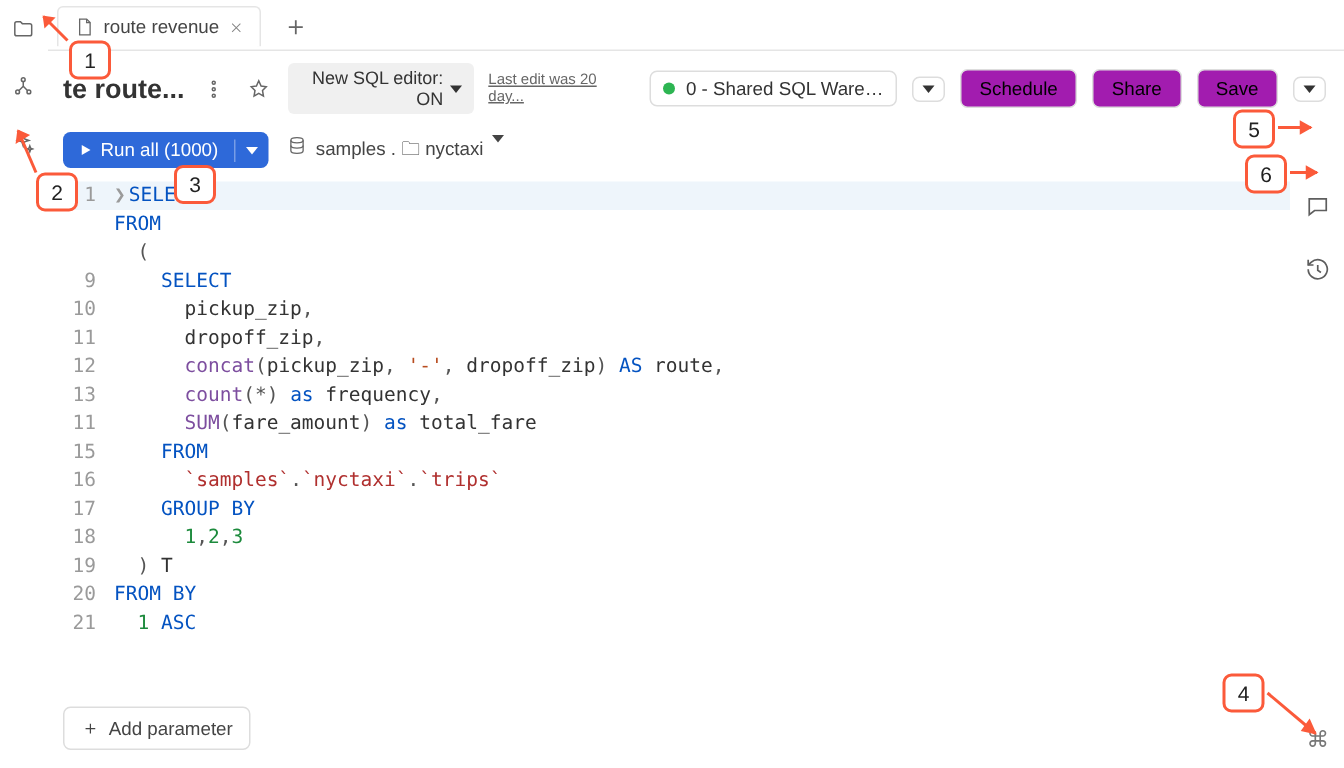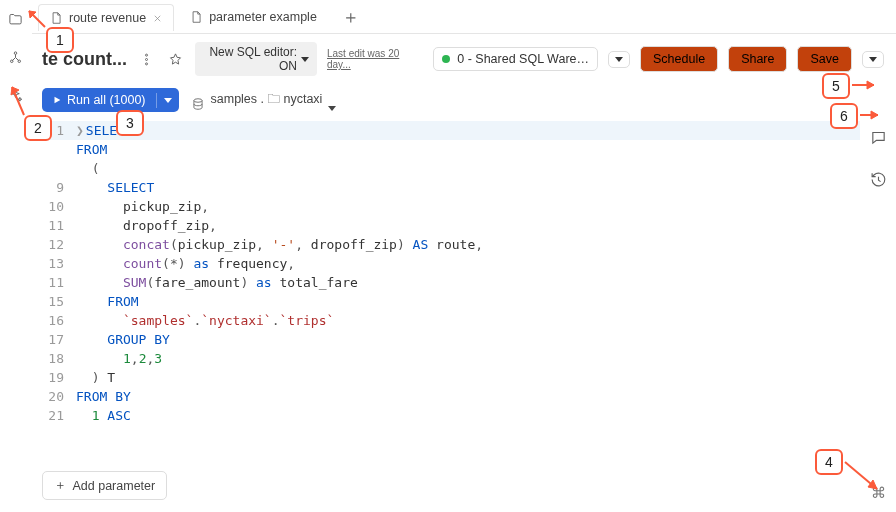--- a/index.html
+++ b/index.html
@@ -17,28 +17,28 @@
   .header { display: flex; align-items: center; padding: 8px 12px 8px 10px; gap: 10px; }
   .title { font-size: 18px; font-weight: 600; flex: 0 0 auto; max-width: 115px; overflow: hidden; white-space: nowrap; text-overflow: ellipsis; }
   .iconbtn { width: 22px; height: 22px; display: flex; align-items: center; justify-content: center; cursor: pointer; }
   .iconbtn svg { width: 15px; height: 15px; stroke: #666; fill: none; stroke-width: 1.6; }
   .pill { background: #f0f0f0; border-radius: 4px; padding: 3px 8px; font-size: 12px; display: flex; align-items: center; gap: 4px; cursor: pointer; text-align: right; }
   .linkish { font-size: 10px; color: #666; text-decoration: underline; cursor: pointer; }
   .spacer { flex: 1; }
   .wh { display: flex; align-items: center; gap: 7px; border: 1px solid #ddd; border-radius: 5px; padding: 4px 8px; font-size: 12.5px; cursor: pointer; max-width: 170px; }
   .wh .dot { width: 8px; height: 8px; background: #2db552; border-radius: 50%; flex: 0 0 auto; }
   .wh .txt { overflow: hidden; white-space: nowrap; text-overflow: ellipsis; }
-  .btn { border: 1px solid #ddd; background: #c2410c; border-radius: 5px; padding: 5px 12px; font-size: 12.5px; cursor: pointer; }
+  .btn { border: 1px solid #ddd; background: #a21caf; border-radius: 5px; padding: 5px 12px; font-size: 12.5px; cursor: pointer; }
   .btn-caret { border: 1px solid #ddd; border-radius: 5px; padding: 5px 6px; cursor: pointer; display:flex; align-items:center;}
   .toolbar { display: flex; align-items: center; padding: 4px 12px 8px 10px; gap: 12px; }
   .runbtn { background: #2e69d9; color: #fff; border-radius: 5px; display: flex; align-items: center; font-size: 12.5px; overflow: hidden; cursor: pointer; }
   .runbtn .main-part { padding: 5px 10px; display: flex; align-items: center; gap: 5px; }
   .runbtn .caret-part { padding: 5px 7px; border-left: 1px solid rgba(255,255,255,0.35); display:flex; align-items:center;}
   .runbtn svg { width: 10px; height: 10px; fill: #fff; }
-  .db-sel { display: flex; align-items: flex-end; gap: 6px; font-size: 12.5px; color: #444; cursor: pointer; }
+  .db-sel { display: flex; align-items: flex-start; gap: 6px; font-size: 12.5px; color: #444; cursor: pointer; }
   .db-sel svg { width: 14px; height: 14px; stroke: #666; fill: none; stroke-width: 1.5; }
   .right-rail { width: 36px; display: flex; flex-direction: column; align-items: center; padding-top: 6px; gap: 20px; }
   .right-rail svg { width: 17px; height: 17px; stroke: #5e5e5e; fill: none; stroke-width: 1.6; }
   .editor-area { flex: 1; display: flex; position: relative; }
   .editor { flex: 1; font-family: ui-monospace, Menlo, Consolas, monospace; font-size: 13px; line-height: 19px; padding-top: 1px; overflow: auto; }
   .ln { display: flex; }
   .ln .num { width: 44px; text-align: right; padding-right: 12px; color: #9a9a9a; user-select: none; }
   .ln .code { white-space: pre; }
   .ln.hl { background: #eef5fb; }
   .fold { color: #9a9a9a; margin-right: 2px; }
@@ -88,32 +88,25 @@
       <div class="tab active">
         <svg viewBox="0 0 24 24">
             <path d="M7 3h8l4 4v14H7z"></path>
             <path d="M15 3v4h4"></path>
           </svg>
         <span>route revenue</span>
         <svg class="close" viewBox="0 0 24 24">
             <path d="M6 6l12 12M18 6L6 18"></path>
           </svg>
       </div>
-      <div class="tab">
-        <svg viewBox="0 0 24 24">
-            <path d="M7 3h8l4 4v14H7z"></path>
-            <path d="M15 3v4h4"></path>
-          </svg>
-        <span>parameter example</span>
-      </div>
       <div class="newtab">＋</div>
     </div>
 
     <div class="header">
-      <div class="title">te count...</div>
+      <div class="title">te route...</div>
       <div class="iconbtn">
           <svg viewBox="0 0 24 24">
             <circle cx="12" cy="5" r="1.6"></circle>
             <circle cx="12" cy="12" r="1.6"></circle>
             <circle cx="12" cy="19" r="1.6"></circle>
           </svg>
         </div>
       <div class="iconbtn">
           <svg viewBox="0 0 24 24">
             <path d="M12 3l2.5 5.5L20 9.3l-4 4 1 6-5-3-5 3 1-6-4-4 5.5-.8L12 3z"></path>

